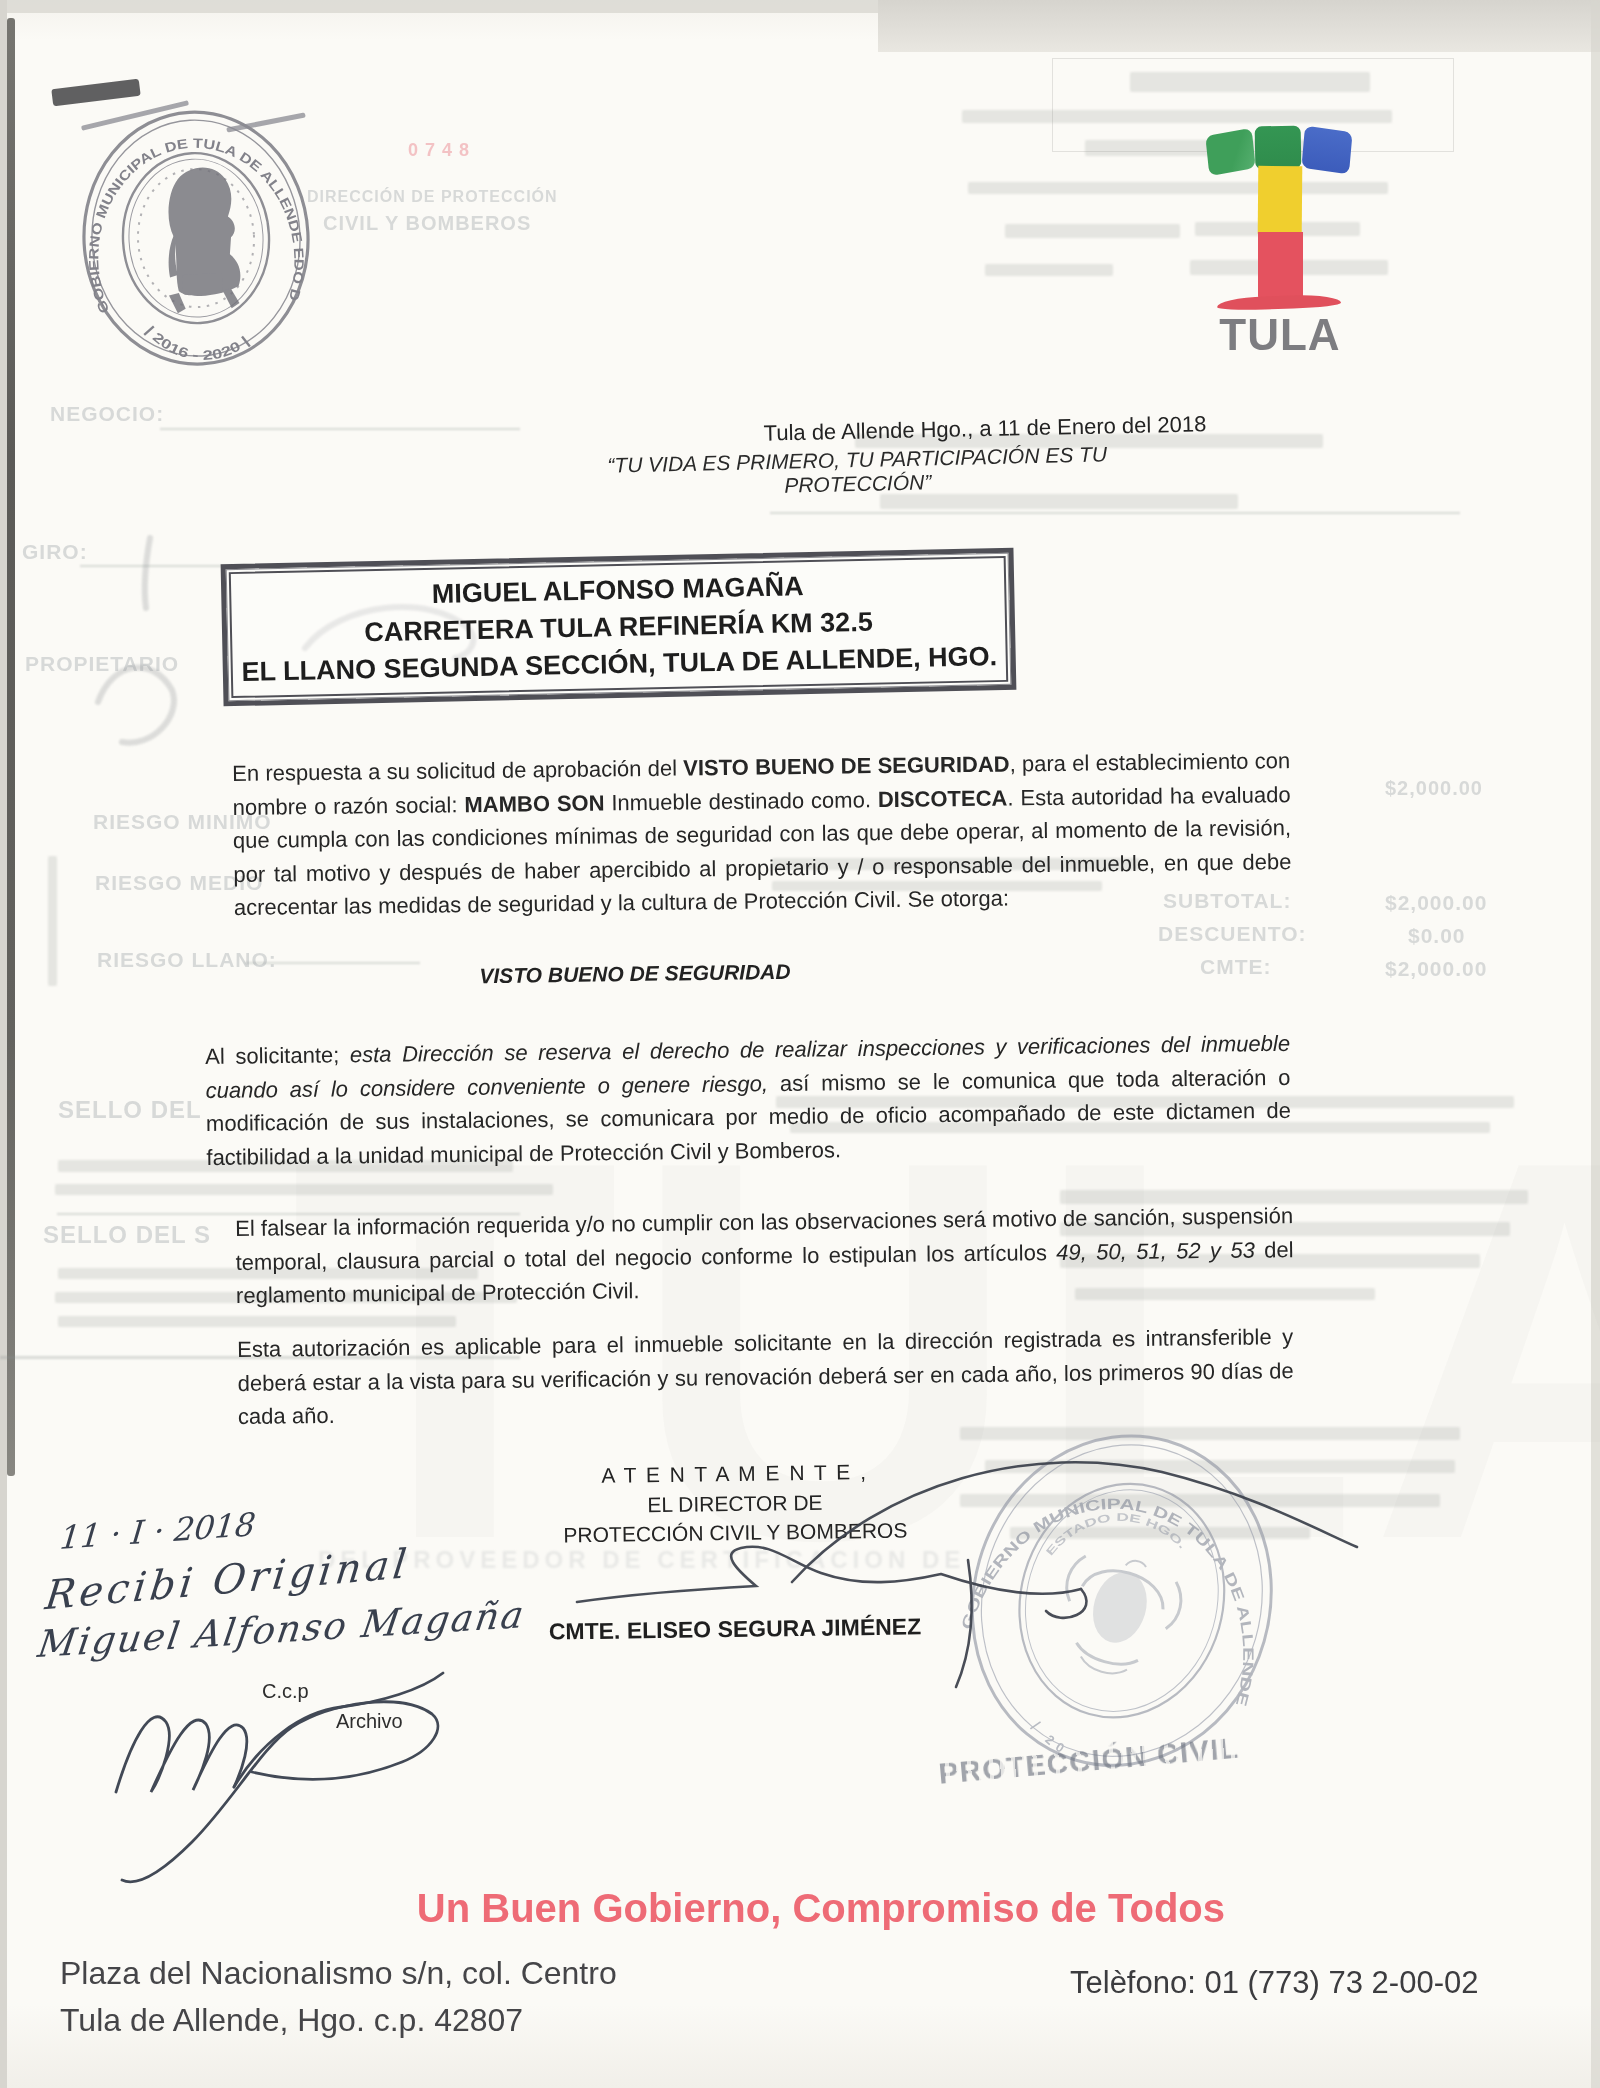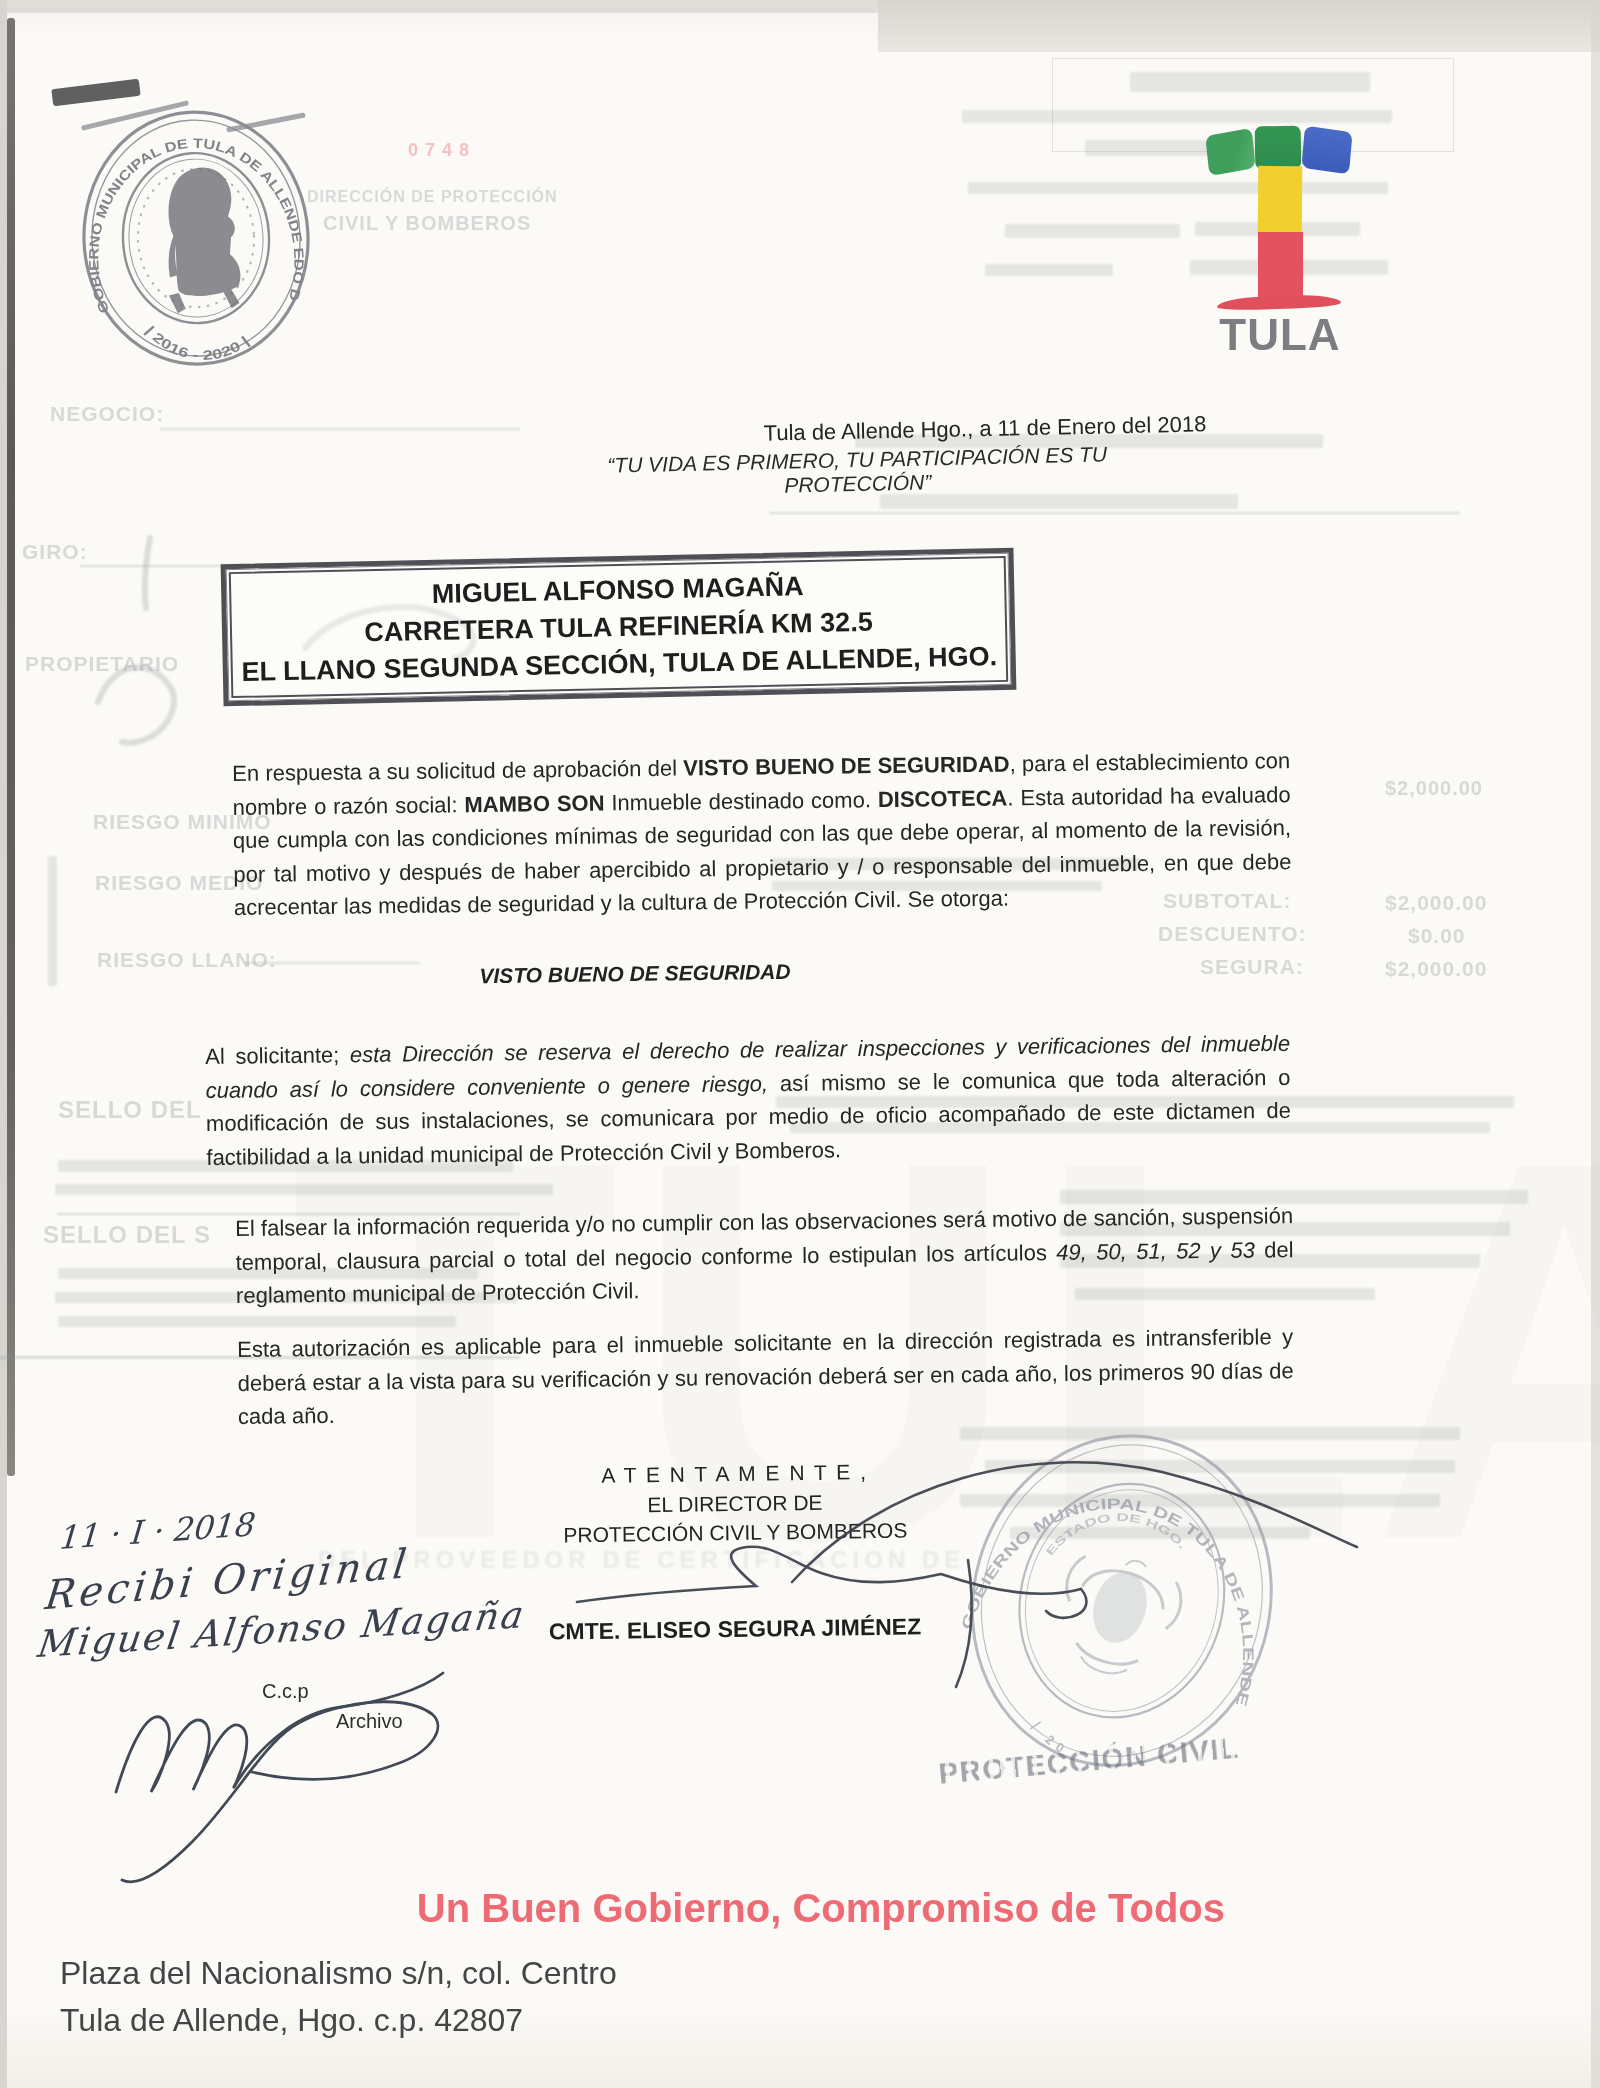--- a/index.html
+++ b/index.html
@@ -66,21 +66,21 @@
 
   <div class="abs" style="left:408px;top:140px;font-size:18px;font-weight:700;letter-spacing:7px;color:rgba(236,148,154,.55);filter:blur(.6px);">0748</div>
   <div class="abs ghostlbl" style="left:307px;top:188px;font-size:16px;">DIRECCIÓN DE PROTECCIÓN</div>
   <div class="abs ghostlbl" style="left:323px;top:212px;font-size:20px;">CIVIL Y BOMBEROS</div>
 
   <div class="abs ghostlbl" style="left:1385px;top:777px;font-size:20px;">$2,000.00</div>
   <div class="abs ghostlbl" style="left:1163px;top:889px;">SUBTOTAL:</div>
   <div class="abs ghostlbl" style="left:1385px;top:891px;">$2,000.00</div>
   <div class="abs ghostlbl" style="left:1158px;top:922px;">DESCUENTO:</div>
   <div class="abs ghostlbl" style="left:1408px;top:924px;">$0.00</div>
-  <div class="abs ghostlbl" style="left:1200px;top:955px;">SEGURA:</div>
+  <div class="abs ghostlbl" style="left:1200px;top:955px;">CMTE:</div>
   <div class="abs ghostlbl" style="left:1385px;top:957px;">$2,000.00</div>
   <div class="gbar" style="left:772px;top:858px;width:368px;height:12px;"></div>
   <div class="gbar" style="left:772px;top:881px;width:330px;height:10px;"></div>
   <div class="gbar" style="left:776px;top:1096px;width:738px;height:12px;"></div>
   <div class="gbar" style="left:790px;top:1122px;width:700px;height:11px;"></div>
   <div class="gbar" style="left:1060px;top:1190px;width:468px;height:14px;"></div>
   <div class="gbar" style="left:1060px;top:1222px;width:450px;height:14px;"></div>
   <div class="gbar" style="left:1060px;top:1254px;width:420px;height:14px;"></div>
   <div class="gbar" style="left:1075px;top:1288px;width:300px;height:12px;"></div>
   <div class="gbar" style="left:960px;top:1427px;width:500px;height:13px;"></div>
@@ -220,14 +220,15 @@
   <div class="abs hand" style="left:60px;top:1512px;font-size:32px;transform:rotate(-4deg) skewX(-10deg);">11 · I · 2018</div>
   <div class="abs hand" style="left:45px;top:1556px;font-size:40px;transform:rotate(-5deg) skewX(-12deg);letter-spacing:4px;">Recibi Original</div>
   <div class="abs hand" style="left:38px;top:1608px;font-size:37px;transform:rotate(-3.5deg) skewX(-12deg);letter-spacing:2px;">Miguel Alfonso Magaña</div>
 
   <div class="abs" style="left:262px;top:1680px;font-size:20px;color:#2e2e2e;">C.c.p</div>
   <div class="abs" style="left:336px;top:1710px;font-size:20px;color:#2e2e2e;">Archivo</div>
 
   <div class="abs" style="left:355px;top:1886px;width:870px;text-align:right;font-size:40px;font-weight:700;color:#ee6b76;">Un Buen Gobierno, Compromiso de Todos</div>
   <div class="abs" style="left:60px;top:1955px;font-size:32px;color:#454548;">Plaza del Nacionalismo s/n, col. Centro</div>
   <div class="abs" style="left:60px;top:2002px;font-size:32px;color:#454548;">Tula de Allende, Hgo. c.p. 42807</div>
+  <div class="abs" style="left:1070px;top:1965px;font-size:31px;color:#3c3c3f;">Telèfono: 01 (773) 73 2-00-02</div>
 
 </div>
 
 </body></html>

